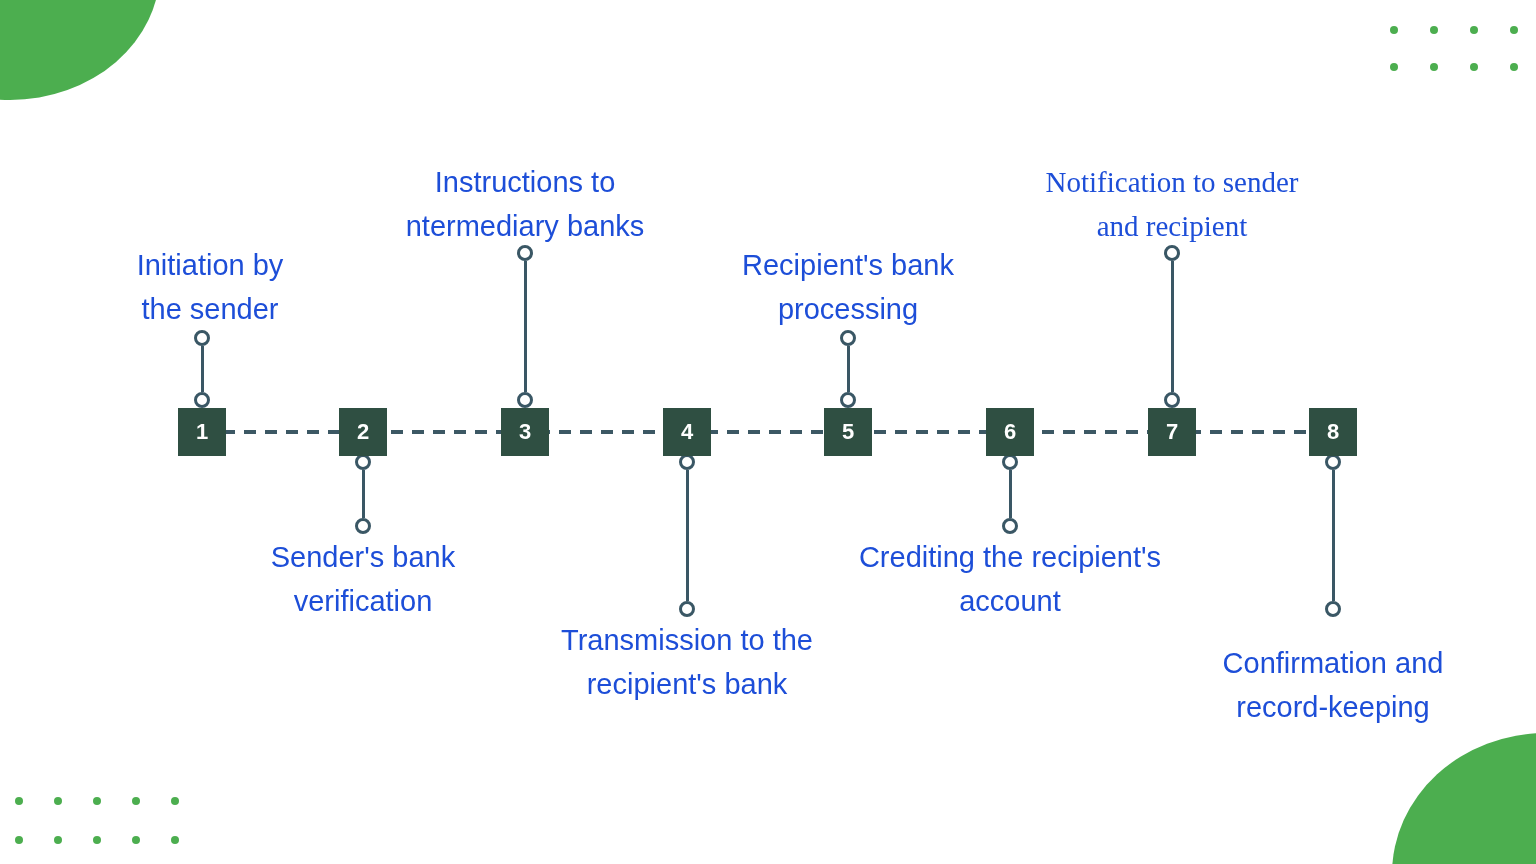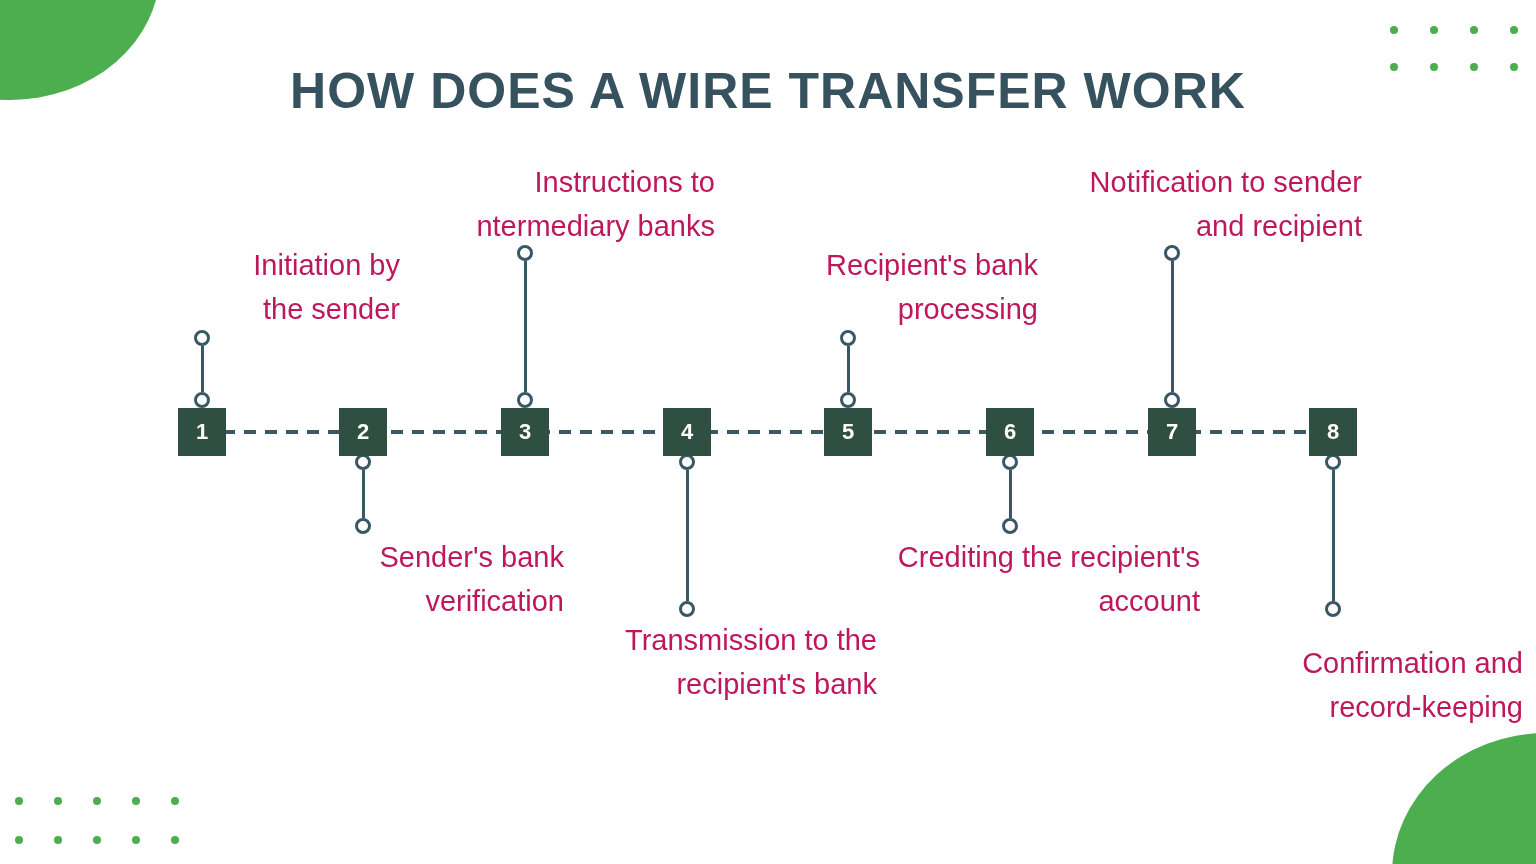--- a/index.html
+++ b/index.html
@@ -47,22 +47,22 @@
     z-index:2;
   }
   .conn-circle{
     width:10px;height:10px;border-radius:50%;
     background:#ffffff;border:3px solid #3a5765;
     flex:0 0 auto;
   }
   .conn-line{width:3px;flex:1 1 auto;background:#3a5765;}
   
   .step-label{
-    position:absolute;width:380px;text-align:right;
-    font-size:29px;line-height:44px;color:#be185d;
+    position:absolute;width:380px;text-align:center;
+    font-size:29px;line-height:44px;color:#1d4ed8;
     z-index:2;
   }
 </style>
 </head>
 <body>
 
 <div class="canvas">
   <div class="blob blob-tl" style="background: rgb(76, 174, 79);"></div>
   <div class="blob blob-br" style="background: rgb(76, 174, 79);"></div>
 
@@ -82,21 +82,20 @@
       <span class="dot" style="left: 93px; top: 797px; background: rgb(76, 174, 79);"></span>
       <span class="dot" style="left: 132px; top: 797px; background: rgb(76, 174, 79);"></span>
       <span class="dot" style="left: 171px; top: 797px; background: rgb(76, 174, 79);"></span>
       <span class="dot" style="left: 15px; top: 836px; background: rgb(76, 174, 79);"></span>
       <span class="dot" style="left: 54px; top: 836px; background: rgb(76, 174, 79);"></span>
       <span class="dot" style="left: 93px; top: 836px; background: rgb(76, 174, 79);"></span>
       <span class="dot" style="left: 132px; top: 836px; background: rgb(76, 174, 79);"></span>
       <span class="dot" style="left: 171px; top: 836px; background: rgb(76, 174, 79);"></span>
     </div>
 
-  <h1 class="title">HOW DOES A WIRE TRANSFER WORK</h1>
 
   <div class="timeline-line" id="timeline-line" style="left: 202px; width: 1131px;"></div>
 
   <div id="steps-root">
   <div>
     <div class="step-node" style="left: 178px; background: rgb(47, 79, 66);">
       <span class="step-number">1</span>
     </div>
     <div class="connector" style="left: 194px; top: 330px; height: 78px;">
       <span class="conn-circle"></span>
@@ -108,21 +107,21 @@
 
   <div>
     <div class="step-node" style="left: 339px; background: rgb(47, 79, 66);">
       <span class="step-number">2</span>
     </div>
     <div class="connector" style="left: 355px; top: 454px; height: 80px;">
       <span class="conn-circle"></span>
       <span class="conn-line"></span>
       <span class="conn-circle"></span>
     </div>
-    <div class="step-label" style="left: 184px; top: 535px;">Sender's bank<br>verification</div>
+    <div class="step-label" style="left: 173px; top: 535px;">Sender's bank<br>verification</div>
   </div>
 
   <div>
     <div class="step-node" style="left: 501px; background: rgb(47, 79, 66);">
       <span class="step-number">3</span>
     </div>
     <div class="connector" style="left: 517px; top: 245px; height: 163px;">
       <span class="conn-circle"></span>
       <span class="conn-line"></span>
       <span class="conn-circle"></span>
@@ -168,21 +167,21 @@
 
   <div>
     <div class="step-node" style="left: 1148px; background: rgb(47, 79, 66);">
       <span class="step-number">7</span>
     </div>
     <div class="connector" style="left: 1164px; top: 245px; height: 163px;">
       <span class="conn-circle"></span>
       <span class="conn-line"></span>
       <span class="conn-circle"></span>
     </div>
-    <div class="step-label" style="left: 982px; top: 160px;">Notification to sender<br>and recipient</div>
+    <div class="step-label" style="left: 982px; top: 160px; font-family: Liberation Serif, serif;">Notification to sender<br>and recipient</div>
   </div>
 
   <div>
     <div class="step-node" style="left: 1309px; background: rgb(47, 79, 66);">
       <span class="step-number">8</span>
     </div>
     <div class="connector" style="left: 1325px; top: 454px; height: 163px;">
       <span class="conn-circle"></span>
       <span class="conn-line"></span>
       <span class="conn-circle"></span>

